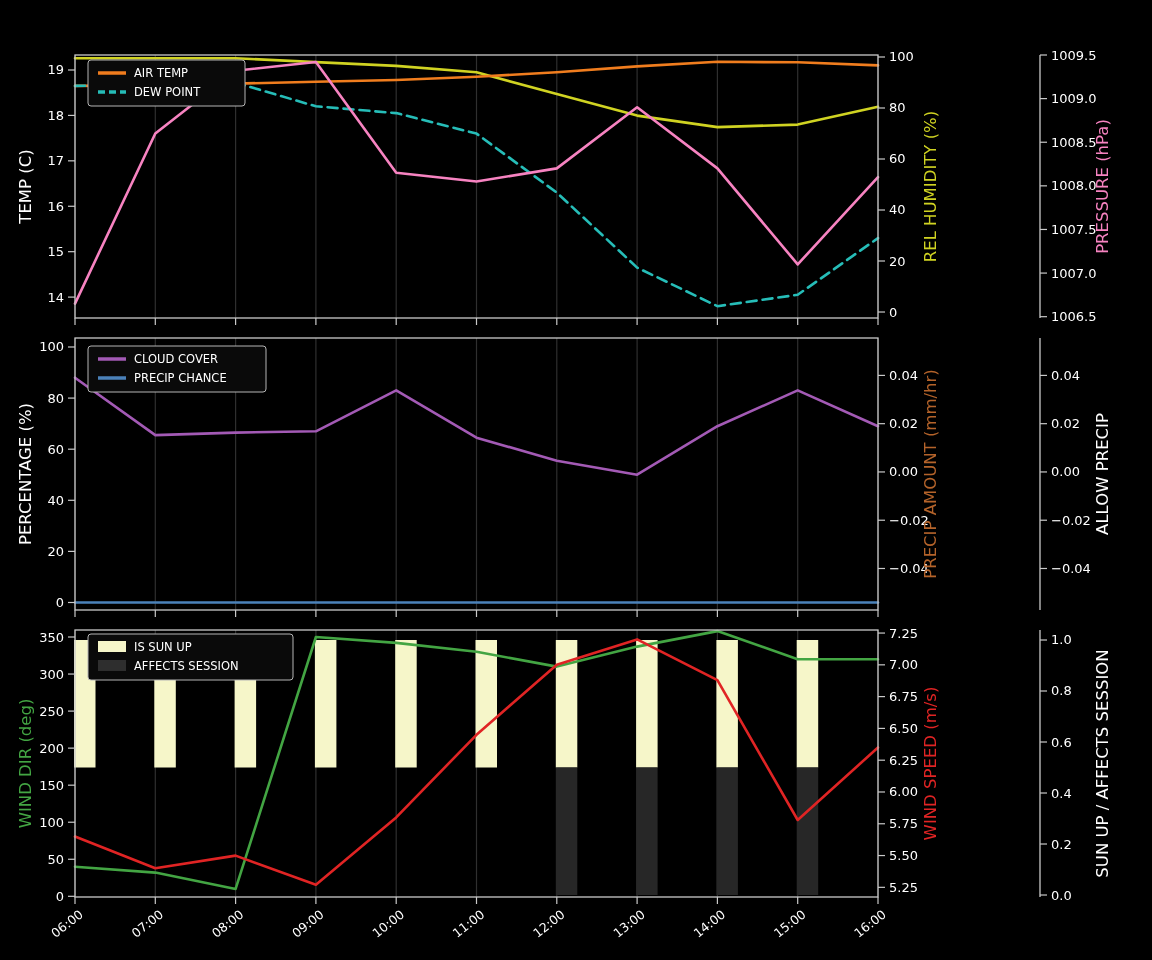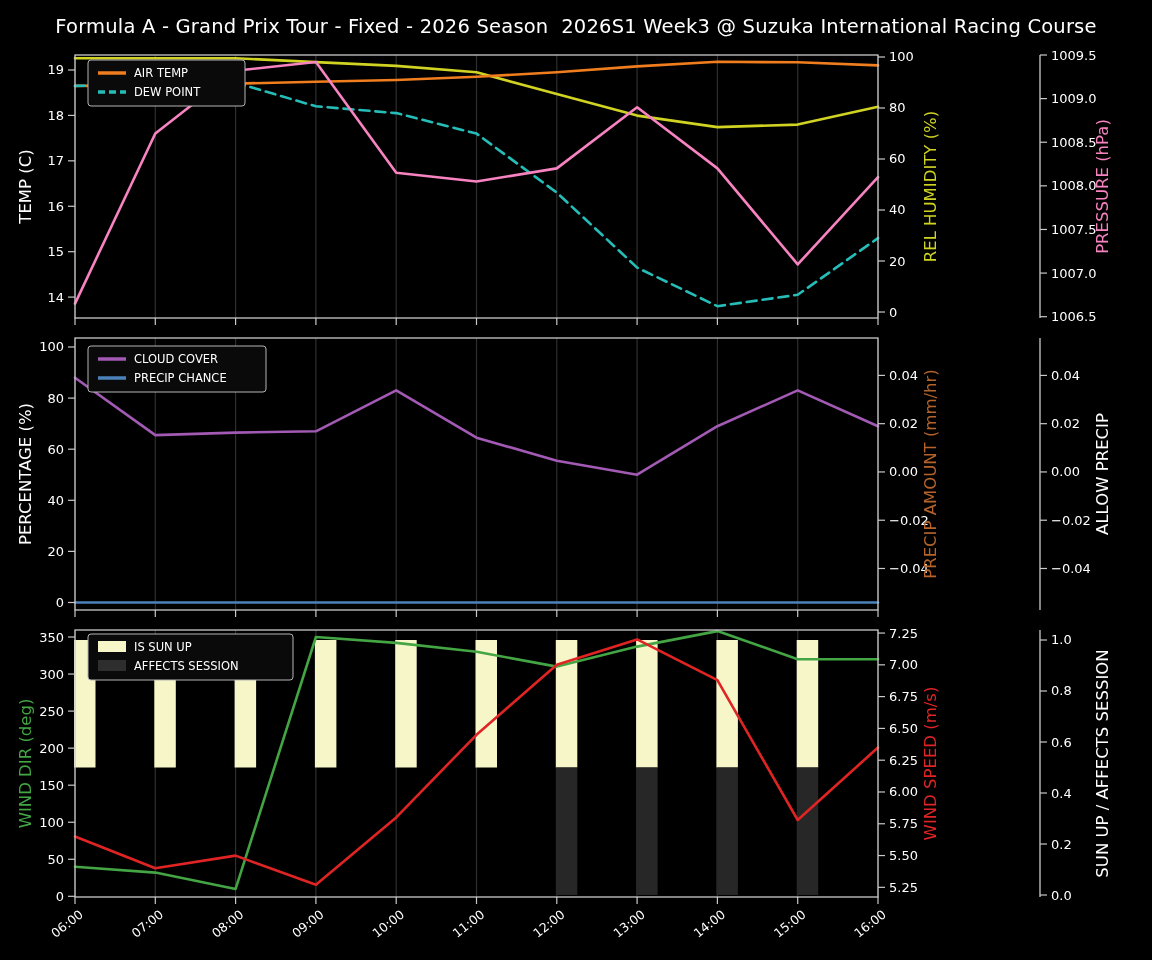--- a/index.html
+++ b/index.html
@@ -8,21 +8,20 @@
   #stage{position:absolute;left:0;top:0;width:1152px;height:960px;background:#000;}
   #chart-title{position:absolute;top:15px;left:0;width:100%;text-align:center;
        color:#fff;font-size:19.5px;letter-spacing:0.2px;white-space:pre;}
   svg{position:absolute;left:0;top:0;}
   svg text{font-family:"DejaVu Sans","Liberation Sans",sans-serif;}
 </style>
 </head>
 <body>
 
 <div id="stage">
-  <div id="chart-title">Formula A - Grand Prix Tour - Fixed - 2026 Season  2026S1 Week3 @ Suzuka International Racing Course</div>
   <svg id="chart-svg" width="1152" height="960" viewBox="0 0 1152 960">
       <line x1="75" y1="55" x2="75" y2="318" stroke="#2f2f2f" stroke-width="1.2"></line>
       <line x1="155.3" y1="55" x2="155.3" y2="318" stroke="#2f2f2f" stroke-width="1.2"></line>
       <line x1="235.6" y1="55" x2="235.6" y2="318" stroke="#2f2f2f" stroke-width="1.2"></line>
       <line x1="315.9" y1="55" x2="315.9" y2="318" stroke="#2f2f2f" stroke-width="1.2"></line>
       <line x1="396.2" y1="55" x2="396.2" y2="318" stroke="#2f2f2f" stroke-width="1.2"></line>
       <line x1="476.5" y1="55" x2="476.5" y2="318" stroke="#2f2f2f" stroke-width="1.2"></line>
       <line x1="556.8" y1="55" x2="556.8" y2="318" stroke="#2f2f2f" stroke-width="1.2"></line>
       <line x1="637.1" y1="55" x2="637.1" y2="318" stroke="#2f2f2f" stroke-width="1.2"></line>
       <line x1="717.4" y1="55" x2="717.4" y2="318" stroke="#2f2f2f" stroke-width="1.2"></line>

